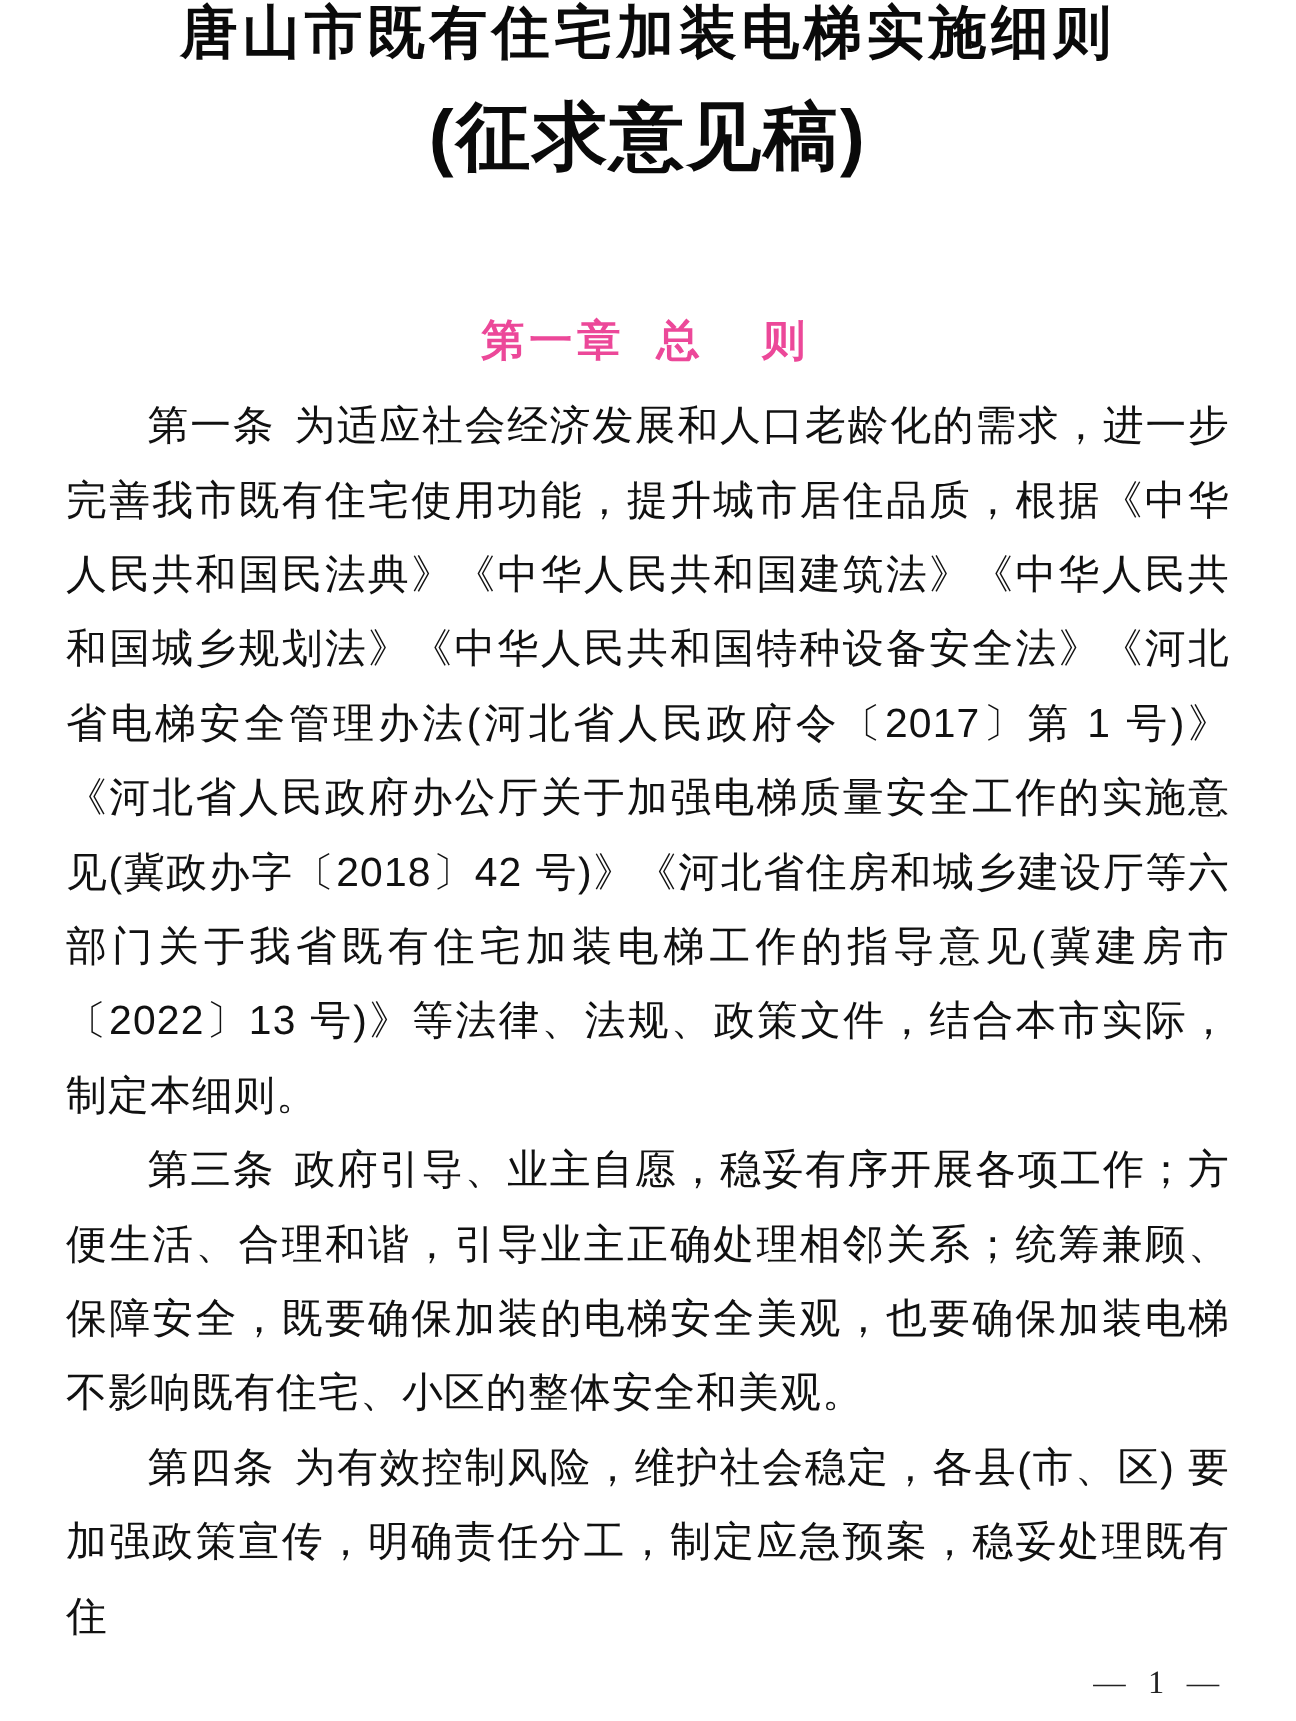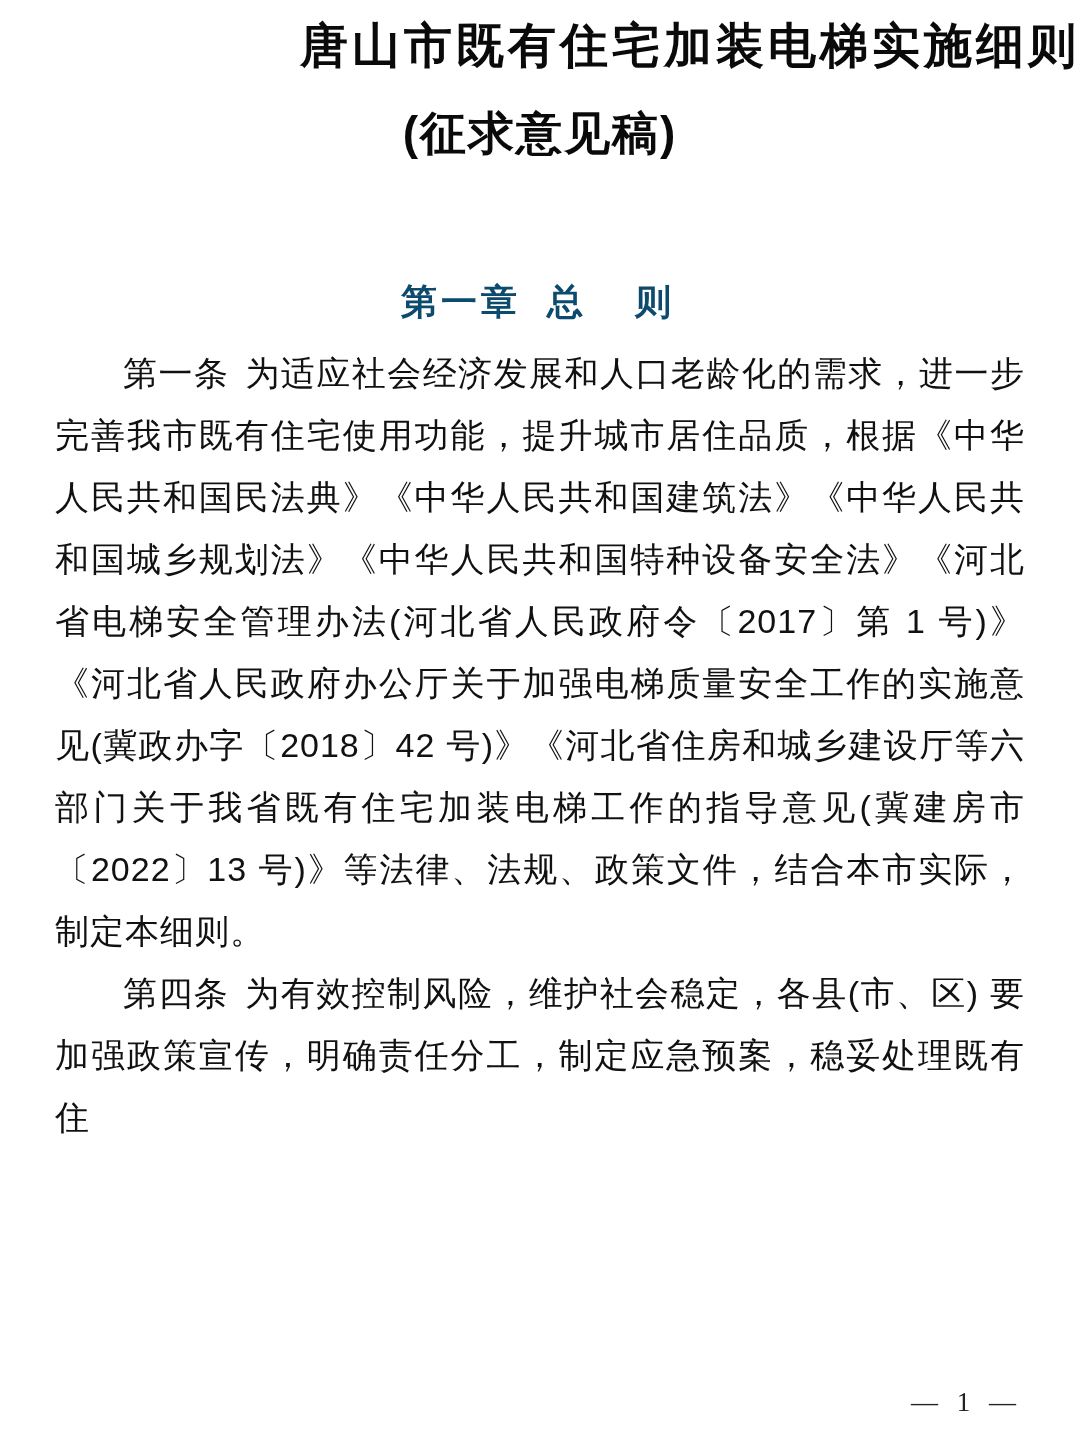--- a/index.html
+++ b/index.html
@@ -13,47 +13,46 @@
     height: 1434px;
     margin: 0 auto;
     background: #ffffff;
     color: #000000;
     font-family: "Liberation Sans", sans-serif;
     overflow: hidden;
     box-sizing: border-box;
   }
   .doc-title {
     margin: 0;
-    padding-top: 18px;
-    text-align: right;
+    text-align: center;
     font-size: 48px;
     line-height: 56px;
     font-weight: bold;
     letter-spacing: 4px;
     color: #0a0a0a;
     font-family: "Liberation Sans", sans-serif;
   }
   .doc-subtitle {
     margin: 0;
     padding-top: 32px;
     text-align: center;
-    font-size: 46px;
+    font-size: 62px;
     line-height: 54px;
     font-weight: bold;
     letter-spacing: 2px;
     color: #0a0a0a;
     font-family: "Liberation Sans", sans-serif;
   }
   .chapter {
     margin-top: 122px;
     text-align: center;
     font-size: 36px;
     line-height: 40px;
     font-weight: bold;
-    color: #0c4a6e;
+    color: #ec4899;
   }
   .chapter-number {
     margin-right: 26px;
     letter-spacing: 4px;
   }
   .chapter-title {
     letter-spacing: 8px;
   }
   .doc-body {
     margin: 20px 55px 0 55px;
@@ -95,20 +94,21 @@
 
   <div class="chapter">
     <span class="chapter-number">第一章</span><span class="chapter-title">总　则</span>
   </div>
 
   <div class="doc-body">
 
     <p><span class="article-label">第一条</span><span>为适应社会经济发展和人口老龄化的需求，进一步完善我市既有住宅使用功能，提升城市居住品质，根据《中华人民共和国民法典》《中华人民共和国建筑法》《中华人民共和国城乡规划法》《中华人民共和国特种设备安全法》《河北省电梯安全管理办法(河北省人民政府令〔2017〕第 1 号)》《河北省人民政府办公厅关于加强电梯质量安全工作的实施意见(冀政办字〔2018〕42 号)》《河北省住房和城乡建设厅等六部门关于我省既有住宅加装电梯工作的指导意见(冀建房市〔2022〕13 号)》等法律、法规、政策文件，结合本市实际，制定本细则。</span></p>
 
 
+    <p><span class="article-label">第三条</span><span>政府引导、业主自愿，稳妥有序开展各项工作；方便生活、合理和谐，引导业主正确处理相邻关系；统筹兼顾、保障安全，既要确保加装的电梯安全美观，也要确保加装电梯不影响既有住宅、小区的整体安全和美观。</span></p>
 
     <p><span class="article-label">第四条</span><span>为有效控制风险，维护社会稳定，各县(市、区) 要加强政策宣传，明确责任分工，制定应急预案，稳妥处理既有住</span></p>
 
   </div>
 
   <div class="page-number">— 1 —</div>
 
 </div>
 
 </body></html>

